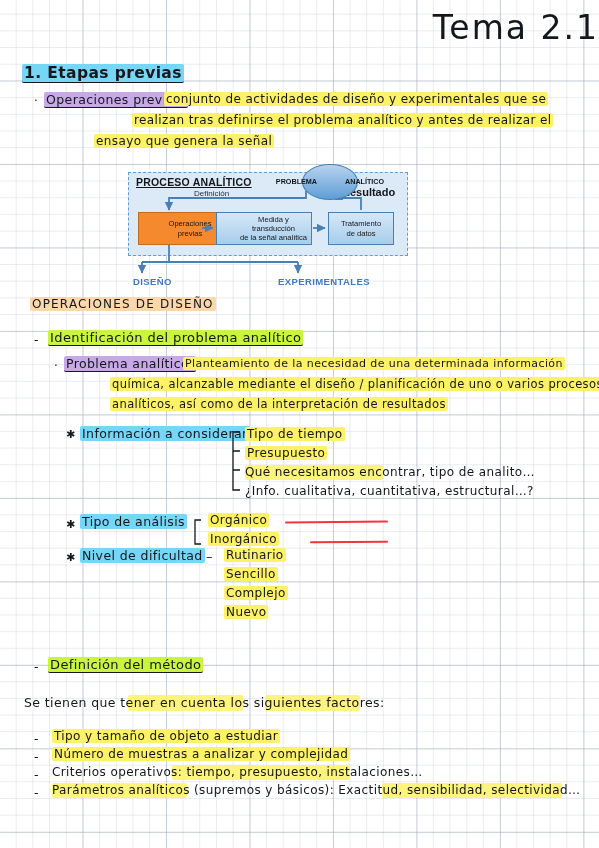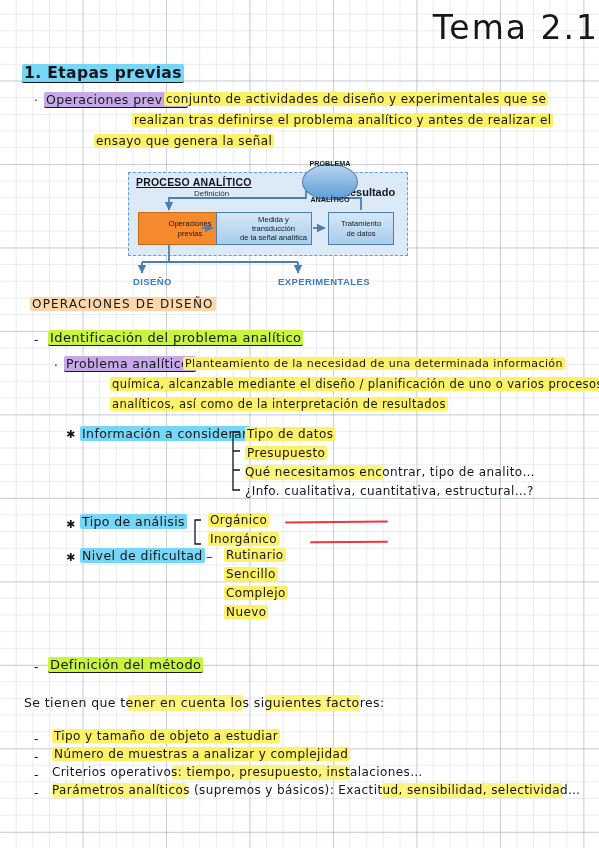--- a/index.html
+++ b/index.html
@@ -74,21 +74,21 @@
     font-family:"Liberation Sans", sans-serif;
     font-size:10.5px; font-weight:700; color:#14161a;
     letter-spacing:.2px;
     text-decoration:underline;
   }
   #bubble{
     position:absolute; left:174px; top:0px; width:56px; height:36px;
     border-radius:50%;
     background:linear-gradient(#b8d3ee,#5e9ed6);
     border:1.4px solid #4a7fb5;
-    display:flex; flex-direction:column; align-items:center; justify-content:center;
+    display:flex; flex-direction:row; align-items:center; justify-content:center;
     font-family:"Liberation Sans", sans-serif;
     font-size:7.2px; font-weight:700; color:#14161a;
     line-height:1.15; text-align:center;
     z-index:6;
     gap:28px;
   }
   #lbl-definicion{
     position:absolute; left:66px; top:25px;
     font-family:"Liberation Sans", sans-serif;
     font-size:8px; color:#2a2d33;
@@ -239,21 +239,21 @@
   <div class="abs hw" style="left:66px; top:428px; font-size:11px;">✱</div>
   <div class="abs hw" style="left:80px; top:426px; font-size:12.5px;">
     <span class="hl hl-c">Información a considerar</span>
   </div>
 
   <svg class="brace" style="left:228px; top:430px; width:14px; height:62px;" viewBox="0 0 14 62">
     <path d="M12,2 L5,2 L5,60 L12,60 M5,21 L12,21 M5,40 L12,40" stroke="#15171c" stroke-width="1.3" fill="none"></path>
   </svg>
 
   <div class="abs hw" style="left:245px; top:427px; font-size:12px;">
-    <span class="hl hl-y">Tipo  de  datos</span>
+    <span class="hl hl-y">Tipo  de  tiempo</span>
   </div>
   <div class="abs hw" style="left:245px; top:446px; font-size:12px;">
     <span class="hl hl-y">Presupuesto</span>
   </div>
   <div class="abs hw" style="left:245px; top:465px; font-size:12px;">
     <span>Qué  necesitamos  encontrar, tipo de analito…</span>
   </div>
   <div class="abs" style="left:245px; top:465px; width:138px; height:15px; background:#fdf267; opacity:.85; mix-blend-mode:multiply; border-radius:2px; z-index:1;"></div>
   <div class="abs hw" style="left:245px; top:484px; font-size:12px;">
     <span>¿Info. cualitativa, cuantitativa, estructural…?</span>

